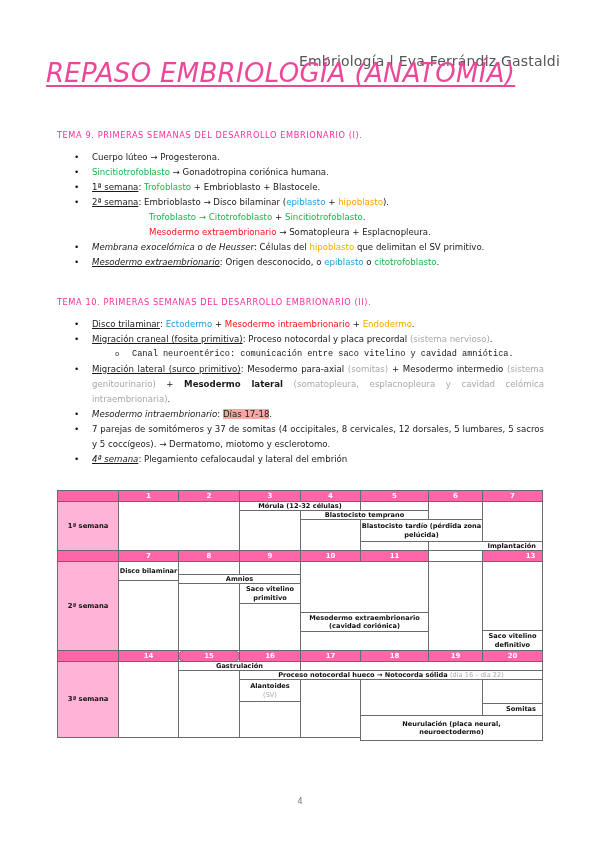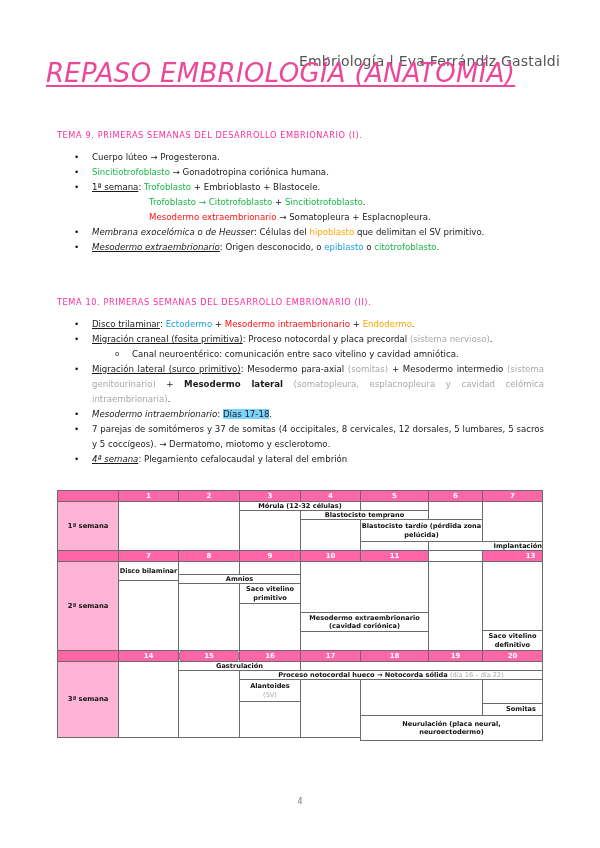--- a/index.html
+++ b/index.html
@@ -6,33 +6,33 @@
   body { width: 600px; height: 848px; position: relative; overflow: hidden;
          font-family: "DejaVu Sans", sans-serif; color: #1a1a1a; }
   .header-right { position: absolute; right: 40px; top: 37px; font-size: 14px; color: #555; letter-spacing: 0.2px; margin-top: 16px; }
   .title { position: absolute; left: 46px; top: 58px; font-size: 26px; font-style: italic; color: #ec4899;
            text-decoration: underline; text-decoration-thickness: 2px; text-underline-offset: 3px; letter-spacing: 0.3px;
            font-family: "DejaVu Sans", sans-serif; font-weight: normal; }
   .section-title { position: absolute; left: 57px; font-size: 8.2px; color: #ff2d9b; letter-spacing: 0.6px; }
   ul.bl { position: absolute; left: 57px; width: 487px; margin: 0; padding: 0; list-style: none; font-size: 8.6px; line-height: 15px; }
   ul.bl li { position: relative; padding-left: 35px; }
   ul.bl li::before { content: "\2022"; position: absolute; left: 17px; top: 0; font-size: 9px; }
-  ul.bl li.sub { padding-left: 75px; }
+  ul.bl li.sub { padding-left: 75px; font-family: Liberation Mono, monospace; }
   ul.bl li.sub::before { content: "o"; left: 58px; font-size: 7px; }
   ul.bl li.cont { padding-left: 92px; }
   ul.bl li.cont::before { content: ""; }
   .u { text-decoration: underline; }
   .i { font-style: italic; }
   .b { font-weight: bold; }
   .green { color: #1ab54a; }
   .blue { color: #1a9fe0; }
   .orange { color: #ffa500; }
   .red { color: #ff1010; }
   .gray { color: #a8a8a8; }
-  .hl { background: #7dd3fc; }
+  .hl { background: #fca5a5; }
   .just { text-align: justify; }
 
   
   .tbl { position: absolute; left: 57px; top: 490px; width: 486px; height: 248px; }
   .cell { position: absolute; box-sizing: border-box; border: 1px solid #6b6b6b; background: #fff;
           font-size: 6.6px; text-align: center; display: flex; align-items: center; justify-content: center;
           line-height: 8.5px; font-weight: bold; color: #111; }
   .cell.hdr { background: #ff66a8; color: #ffffff; font-weight: bold; font-size: 7px; }
   .cell.wk { background: #ffb3d6; color: #111; font-size: 6.8px; }
   .cell .gray { font-weight: normal; }
@@ -42,20 +42,21 @@
 <body>
 
 <div class="header-right">Embriología | Eva Ferrándiz Gastaldi</div>
 <div class="title">REPASO EMBRIOLOGÍA (ANATOMÍA)</div>
 
 <div class="section-title" style="top:130px;">TEMA 9. PRIMERAS SEMANAS DEL DESARROLLO EMBRIONARIO (I).</div>
 <ul class="bl" style="top:150px;">
   <li><span>Cuerpo lúteo</span><span> → </span><span>Progesterona.</span></li>
   <li><span class="green">Sincitiotrofoblasto</span><span> → </span><span>Gonadotropina coriónica humana.</span></li>
   <li><span class="u">1ª semana</span><span>: </span><span class="green">Trofoblasto</span><span> + Embrioblasto + Blastocele.</span></li>
+  <li><span class="u">2ª semana</span><span>: </span><span>Embrioblasto → Disco bilaminar (</span><span class="blue">epiblasto</span><span> + </span><span class="orange">hipoblasto</span><span>).</span></li>
   <li class="cont"><span class="green">Trofoblasto</span><span class="green"> → </span><span class="green">Citotrofoblasto</span><span> + </span><span class="green">Sincitiotrofoblasto</span><span>.</span></li>
   <li class="cont"><span class="red">Mesodermo extraembrionario</span><span> → Somatopleura + Esplacnopleura.</span></li>
   <li><span class="i">Membrana exocelómica o de Heusser</span><span>: Células del </span><span class="orange">hipoblasto</span><span> que delimitan el SV primitivo.</span></li>
   <li><span class="u i">Mesodermo extraembrionario</span><span>: Origen desconocido, o </span><span class="blue">epiblasto</span><span> o </span><span class="green">citotrofoblasto</span><span>.</span></li>
 </ul>
 
 <div class="section-title" style="top:297px;">TEMA 10. PRIMERAS SEMANAS DEL DESARROLLO EMBRIONARIO (II).</div>
 <ul class="bl" style="top:317px;">
   <li><span class="u">Disco trilaminar</span><span>: </span><span class="blue">Ectodermo</span><span> + </span><span class="red">Mesodermo intraembrionario</span><span> + </span><span class="orange">Endodermo</span><span>.</span></li>
   <li><span class="u">Migración craneal (fosita primitiva)</span><span>: Proceso notocordal y placa precordal </span><span class="gray">(sistema nervioso)</span><span>.</span></li>
@@ -81,21 +82,21 @@
   <div class="cell" style="left:61px;top:11px;width:122px;height:50px;"></div>
   <div class="cell" style="left:182px;top:11px;width:122px;height:10px;">Mórula (12-32 células)</div>
   <div class="cell" style="left:303px;top:11px;width:69px;height:10px;"></div>
   <div class="cell" style="left:371px;top:11px;width:55px;height:26px;"></div>
   <div class="cell" style="left:425px;top:11px;width:61px;height:41px;"></div>
   <div class="cell" style="left:182px;top:20px;width:62px;height:41px;"></div>
   <div class="cell" style="left:243px;top:20px;width:129px;height:10px;">Blastocisto temprano</div>
   <div class="cell" style="left:243px;top:29px;width:61px;height:32px;"></div>
   <div class="cell" style="left:303px;top:29px;width:123px;height:23px;">Blastocisto tardío (pérdida zona pelúcida)</div>
   <div class="cell" style="left:303px;top:51px;width:69px;height:10px;"></div>
-  <div class="cell" style="left:371px;top:51px;width:115px;height:10px;justify-content:flex-end;">Implantación</div>
+  <div class="cell" style="left:371px;top:51px;width:115px;height:10px;justify-content:flex-end;padding-right:6px;">Implantación</div>
 
   <div class="cell hdr" style="left:0;top:60px;width:62px;height:12px;"></div>
   <div class="cell hdr" style="left:61px;top:60px;width:61px;height:12px;">7</div>
   <div class="cell hdr" style="left:121px;top:60px;width:62px;height:12px;">8</div>
   <div class="cell hdr" style="left:182px;top:60px;width:62px;height:12px;">9</div>
   <div class="cell hdr" style="left:243px;top:60px;width:61px;height:12px;">10</div>
   <div class="cell hdr" style="left:303px;top:60px;width:69px;height:12px;">11</div>
   <div class="cell hdr" style="left:371px;top:60px;width:55px;height:12px;margin-top:12px;">12</div>
   <div class="cell hdr" style="left:425px;top:60px;width:61px;height:12px;padding-left:36px;">13</div>
 

